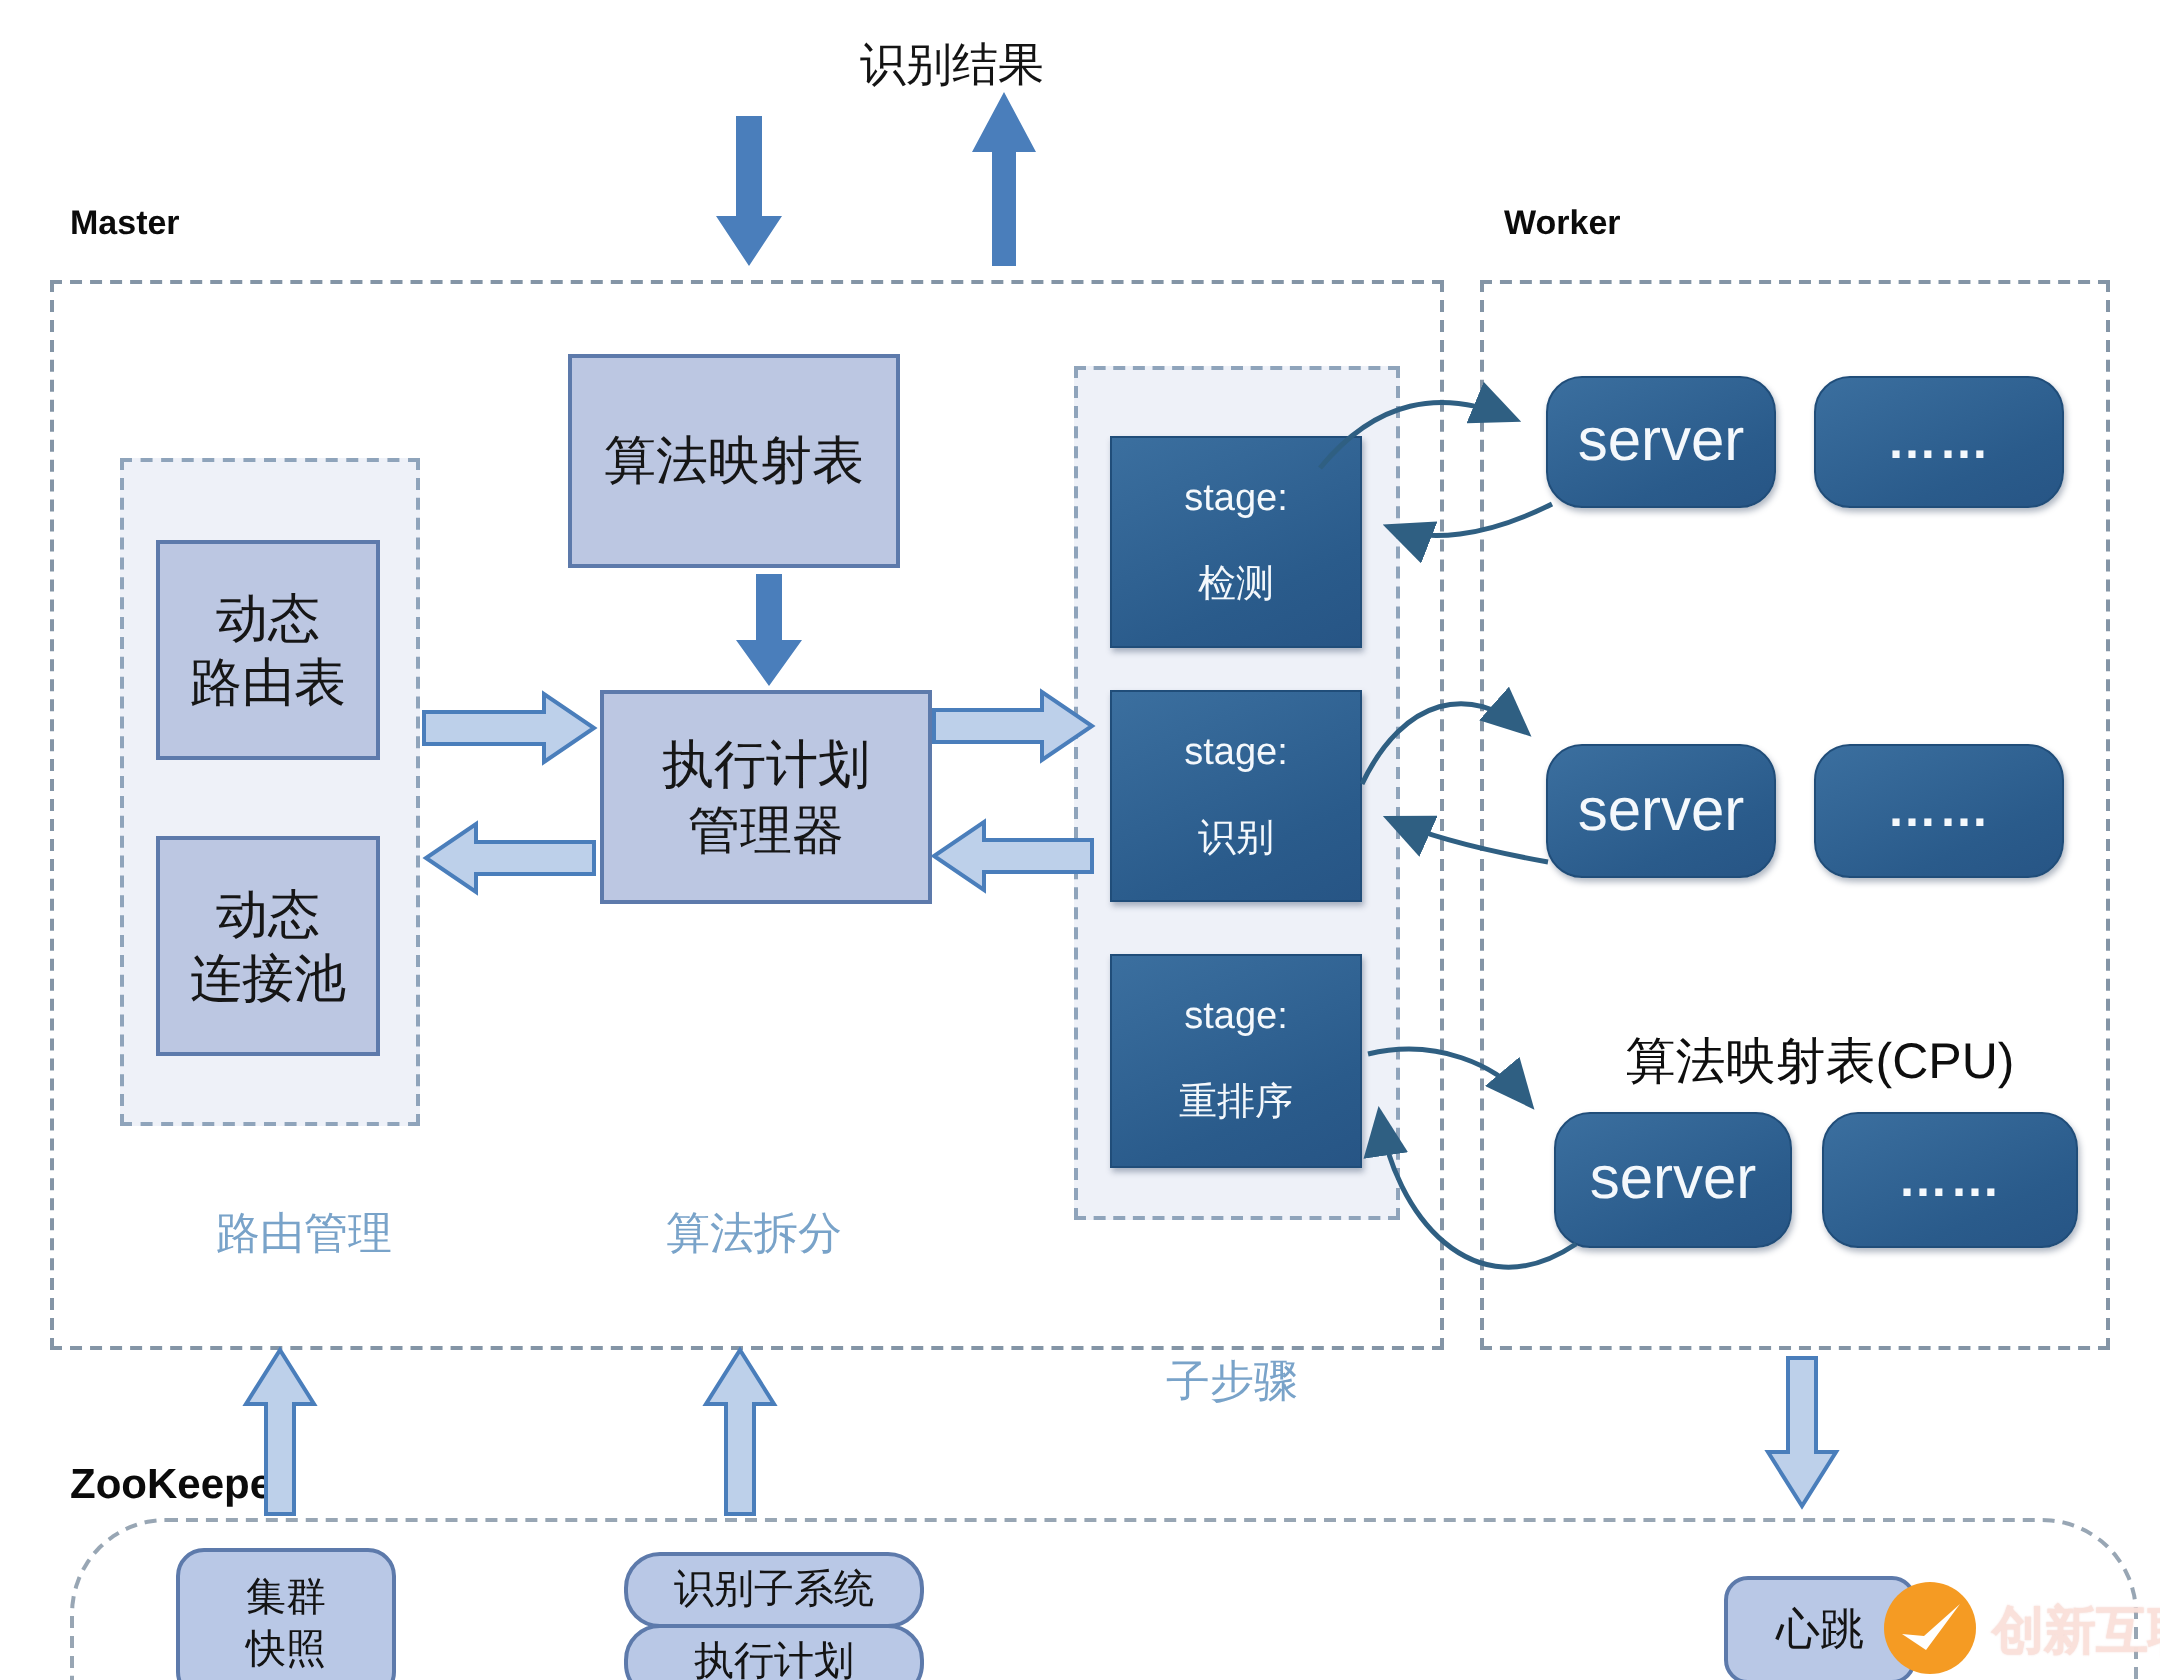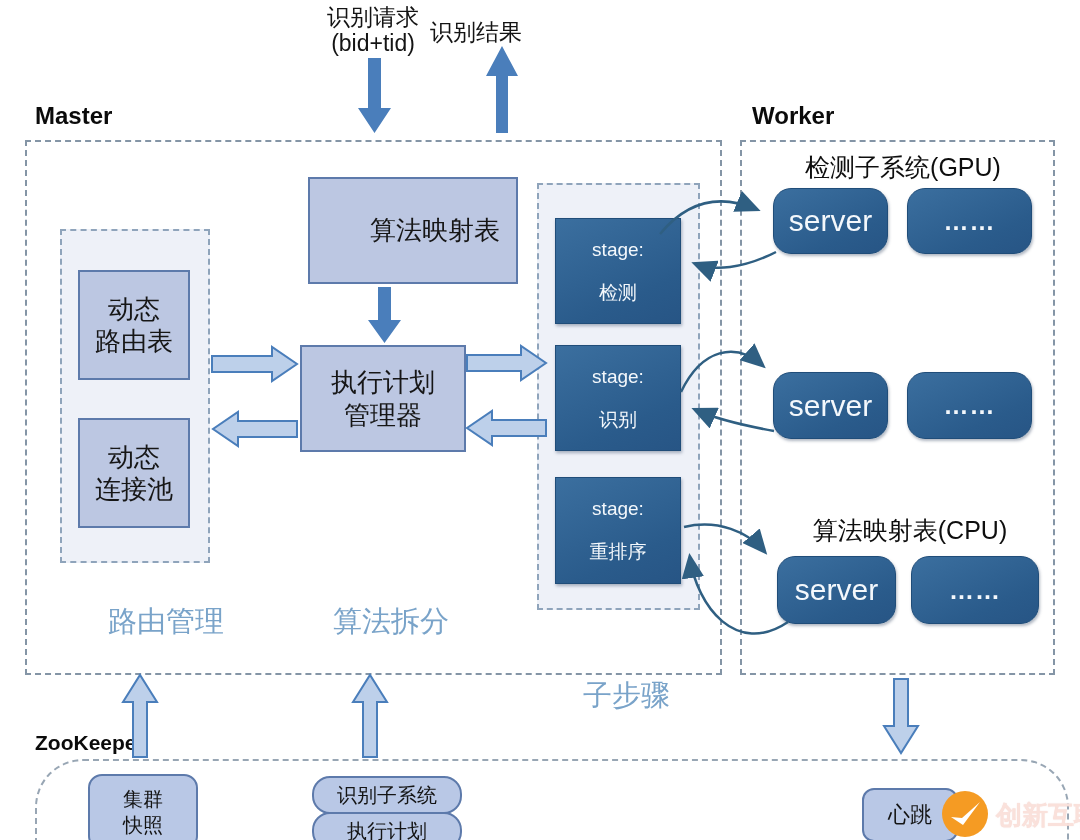--- a/index.html
+++ b/index.html
@@ -1,79 +1,75 @@
 <!DOCTYPE html>
 <html><head>
 <meta charset="utf-8">
 <style>
   html,body{margin:0;padding:0;background:#fff;}
   .canvas{
     position:relative;width:1080px;height:840px;background:#ffffff;overflow:hidden;
     font-family:"Liberation Sans", sans-serif;color:#111;
   }
   .abs{position:absolute;}
-  .entitle{font-weight:bold;font-size:24px;color:#0b0b0b;}
+  .entitle{font-weight:bold;font-size:17px;color:#0b0b0b;}
   .toplabel{font-size:23px;color:#141414;text-align:center;line-height:1.15;}
   .dashed{border:2px dashed #8495a6;}
   .inner-dashed{border:2px dashed #8fa4bb;background:#eef1f8;}
   .lightbox{
     background:#bcc7e2;border:2px solid #5d7aab;color:#161616;
     display:flex;flex-direction:column;align-items:center;justify-content:center;
     text-align:center;font-size:26px;line-height:1.25;
   }
   .darkbox{
     background:linear-gradient(155deg,#3b6f9f 0%,#2a5b8b 70%,#275585 100%);
     border:1px solid #204d79;color:#f4f8fc;
     display:flex;flex-direction:column;align-items:center;justify-content:center;
     text-align:center;box-shadow:1px 2px 3px rgba(30,50,80,.35);
   }
   .stagebox{font-size:19px;line-height:1.35;gap:17px;}
   .serverbox{border-radius:18px;font-size:30px;}
   .morebox{border-radius:18px;font-size:25px;font-weight:bold;letter-spacing:1px;}
   .subtitle{font-size:25px;color:#0e0e0e;text-align:center;white-space:nowrap;}
-  .caption{color:#79a3c9;font-size:29px;white-space:nowrap;}
+  .caption{color:#79a3c9;font-size:22px;white-space:nowrap;}
   .zkbox{
     background:#b9c8e6;border:2px solid #5d7aab;color:#141414;
     display:flex;flex-direction:column;align-items:center;justify-content:center;
     text-align:center;font-size:20px;line-height:1.3;
   }
   .pill{border-radius:18px;}
   .overlay{position:absolute;left:0;top:0;z-index:6;pointer-events:none;}
   .wmtext{
     font-size:26px;font-weight:bold;color:rgba(250,226,219,0.95);
     text-shadow:0 0 1px rgba(235,180,170,0.6);white-space:nowrap;
   }
   .zktitle{font-weight:bold;font-size:21px;color:#0b0b0b;}
 </style>
 </head>
 <body>
 
 <div class="canvas">
 
-  <div class="abs toplabel" style="left:303px;top:4px;width:140px;">
-    <div>识别请求</div>
-    <div>(bid+tid)</div>
-  </div>
   <div class="abs toplabel" style="left:420px;top:19px;width:112px;">识别结果</div>
 
   <div class="abs entitle" style="left:35px;top:102px;">Master</div>
   <div class="abs dashed" style="left:25px;top:140px;width:693px;height:531px;"></div>
 
   <div class="abs inner-dashed" style="left:60px;top:229px;width:146px;height:330px;"></div>
   <div class="abs lightbox" style="left:78px;top:270px;width:108px;height:106px;">
     <div>动态</div>
     <div>路由表</div>
   </div>
   <div class="abs lightbox" style="left:78px;top:418px;width:108px;height:106px;">
     <div>动态</div>
     <div>连接池</div>
   </div>
   <div class="abs caption" style="left:108px;top:602px;">路由管理</div>
 
-  <div class="abs lightbox" style="left:308px;top:177px;width:162px;height:103px;padding-left:44px;">算法映射表</div>
+  <div class="abs lightbox" style="left:284px;top:177px;width:162px;height:103px;">算法映射表</div>
   <div class="abs lightbox" style="left:300px;top:345px;width:162px;height:103px;">
     <div>执行计划</div>
     <div>管理器</div>
   </div>
   <div class="abs caption" style="left:333px;top:602px;">算法拆分</div>
 
   <div class="abs inner-dashed" style="left:537px;top:183px;width:159px;height:423px;"></div>
   <div class="abs darkbox stagebox" style="left:555px;top:218px;width:124px;height:104px;">
     <div>stage:</div>
     <div>检测</div>
@@ -84,21 +80,20 @@
   </div>
   <div class="abs darkbox stagebox" style="left:555px;top:477px;width:124px;height:105px;">
     <div>stage:</div>
     <div>重排序</div>
   </div>
   <div class="abs caption" style="left:583px;top:644px;z-index:3;margin-top:32px;">子步骤</div>
 
   <div class="abs entitle" style="left:752px;top:102px;">Worker</div>
   <div class="abs dashed" style="left:740px;top:140px;width:311px;height:531px;"></div>
 
-  <div class="abs subtitle" style="left:772px;top:151px;width:262px;">检测子系统(GPU)</div>
   <div class="abs darkbox serverbox" style="left:773px;top:188px;width:113px;height:64px;">server</div>
   <div class="abs darkbox morebox" style="left:907px;top:188px;width:123px;height:64px;">……</div>
 
   <div class="abs darkbox serverbox" style="left:773px;top:372px;width:113px;height:65px;">server</div>
   <div class="abs darkbox morebox" style="left:907px;top:372px;width:123px;height:65px;">……</div>
 
   <div class="abs subtitle" style="left:770px;top:514px;width:280px;">算法映射表(CPU)</div>
   <div class="abs darkbox serverbox" style="left:777px;top:556px;width:117px;height:66px;">server</div>
   <div class="abs darkbox morebox" style="left:911px;top:556px;width:126px;height:66px;">……</div>
 

